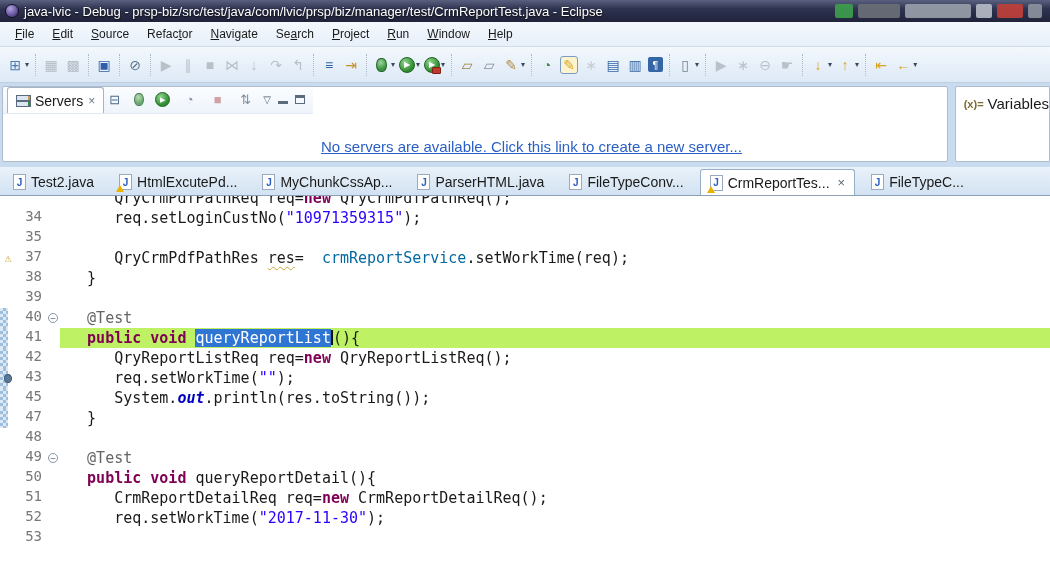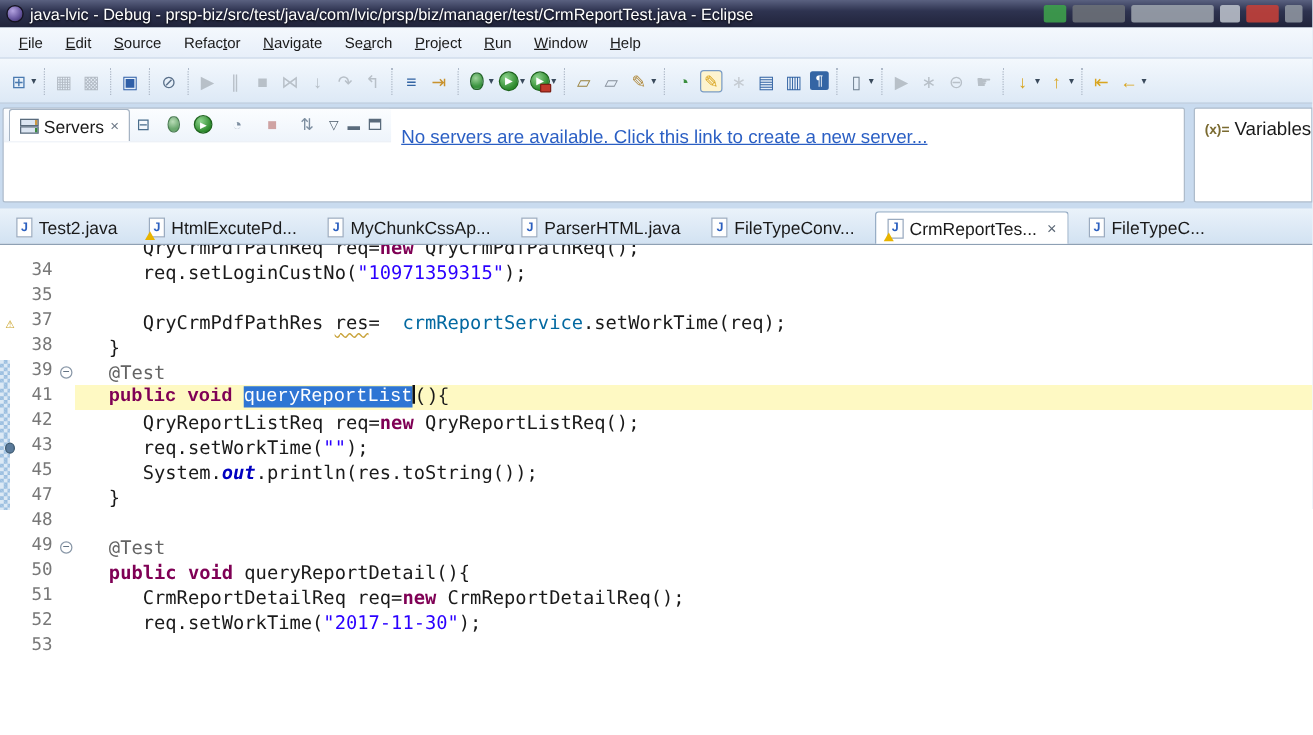--- a/index.html
+++ b/index.html
@@ -57,21 +57,21 @@
   .srv-icon::after { bottom:0; box-shadow:inset -2px 0 0 #3a8a3e; }
   .view-tools { margin-left:auto; display:flex; align-items:center; gap:7px; padding-right:8px; padding-bottom:3px; }
   .vt-glyph { width:17px; height:17px; display:flex; align-items:center; justify-content:center; font-size:13px; }
   .vt-glyph.run { width:15px; height:15px; border-radius:50%; color:#fff; font-size:7px;
     background:radial-gradient(circle at 35% 30%,#8ed48e,#2d8a2d 70%); border:1px solid #1e641e; }
   .vt-glyph.bug { width:10px; height:13px; border-radius:50%/60%;
     background:radial-gradient(circle at 40% 30%,#b9dcb7,#6aa86e 65%); border:1px solid #4a7d52; }
   .wm-menu { font-size:10px; color:#4a5a6a; }
   .wm-min { width:10px; height:3px; background:#5a6b7c; margin-top:6px; }
   .wm-max { width:10px; height:9px; border:1px solid #5a6b7c; border-top:3px solid #5a6b7c; }
-  .view-body { flex:1; padding:14px 8px 16px 8px; }
+  .view-body { flex:1; padding:14px 8px 16px 8px;margin-top:37px; }
   .server-link { font-size:15px; color:#2b5fc4; text-decoration:underline; cursor:pointer; }
 
   .variables-view { flex:1; background:#fff; border:1px solid #aebccb; border-left:1px solid #aebccb;
     border-radius:2px 0 0 2px; padding:8px 0 0 8px; }
   .var-header { display:flex; align-items:center; gap:4px; white-space:nowrap; }
   .var-icon { font-size:11px; color:#7a6a30; font-weight:bold; }
   .var-label { font-size:15px; color:#1a1a1a; }
 
   
   .editor { position:absolute; left:0; right:0; top:167px; bottom:0; background:#fff; }
@@ -94,21 +94,21 @@
   .rangecol { width:8px; height:20px; flex:none; }
   .rangecol.on { background-color:#dce9f5;
     background-image:linear-gradient(45deg,#9cbfe0 25%,transparent 25%,transparent 75%,#9cbfe0 75%),
       linear-gradient(45deg,#9cbfe0 25%,transparent 25%,transparent 75%,#9cbfe0 75%);
     background-size:6px 6px; background-position:0 0,3px 3px; }
   .lnum { width:38px; flex:none; text-align:right; padding-right:4px; font-size:14px; color:#787878;margin-top:36px; }
   .foldcol { width:14px; flex:none; display:flex; align-items:center; justify-content:center; }
   .fold-dot { width:10px; height:10px; border:1px solid #8a98a8; border-radius:50%; color:#5a6b7c;
     font-size:9px; line-height:8px; text-align:center; background:#fff; cursor:pointer; }
   .lcode { flex:1; font-size:15px; white-space:pre; color:#1a1a1a; height:20px; line-height:20px; }
-  .crow.cur .lcode { background:#fef9c3;font-family:Liberation Mono, monospace; }
+  .crow.cur .lcode { background:#bef264; }
   .mark { position:absolute; left:0; top:2px; width:16px; height:16px; display:flex;
     align-items:center; justify-content:center; }
   .mark-warn { font-size:12px; color:#c9a227; }
   .mark-dot { width:9px; height:9px; border-radius:50%; background:#5a7a9a; border:1px solid #3c586e; margin:4px; }
   .sg-d { color:#1a1a1a; }
   .sg-k { color:#7f0055; font-weight:bold; }
   .sg-s { color:#2a00ff; }
   .sg-f { color:#0369a1; }
   .sg-sf { color:#0000c0; font-weight:bold; font-style:italic; }
   .sg-a { color:#646464; }
@@ -379,20 +379,26 @@
           <span class="foldcol"></span>
           <span class="lcode"><span class="sg-d">      QryCrmPdfPathRes </span><span class="sg-u">res</span><span class="sg-d">=  </span><span class="sg-f">crmReportService</span><span class="sg-d">.setWorkTime(req);</span></span>
         </div>
         <div class="crow">
           <span class="rangecol"></span>
           <span class="lnum">39</span>
           <span class="foldcol"></span>
           <span class="lcode"><span class="sg-d">   }</span></span>
         </div>
         <div class="crow">
+          <span class="rangecol"></span>
+          <span class="lnum">40</span>
+          <span class="foldcol"></span>
+          <span class="lcode"></span>
+        </div>
+        <div class="crow">
           <span class="rangecol on"></span>
           <span class="lnum">41</span>
           <span class="foldcol">
             <span class="fold-dot">−</span>
           </span>
           <span class="lcode"><span class="sg-a">   @Test</span></span>
         </div>
         <div class="crow cur">
           <span class="rangecol on"></span>
           <span class="lnum">42</span>

